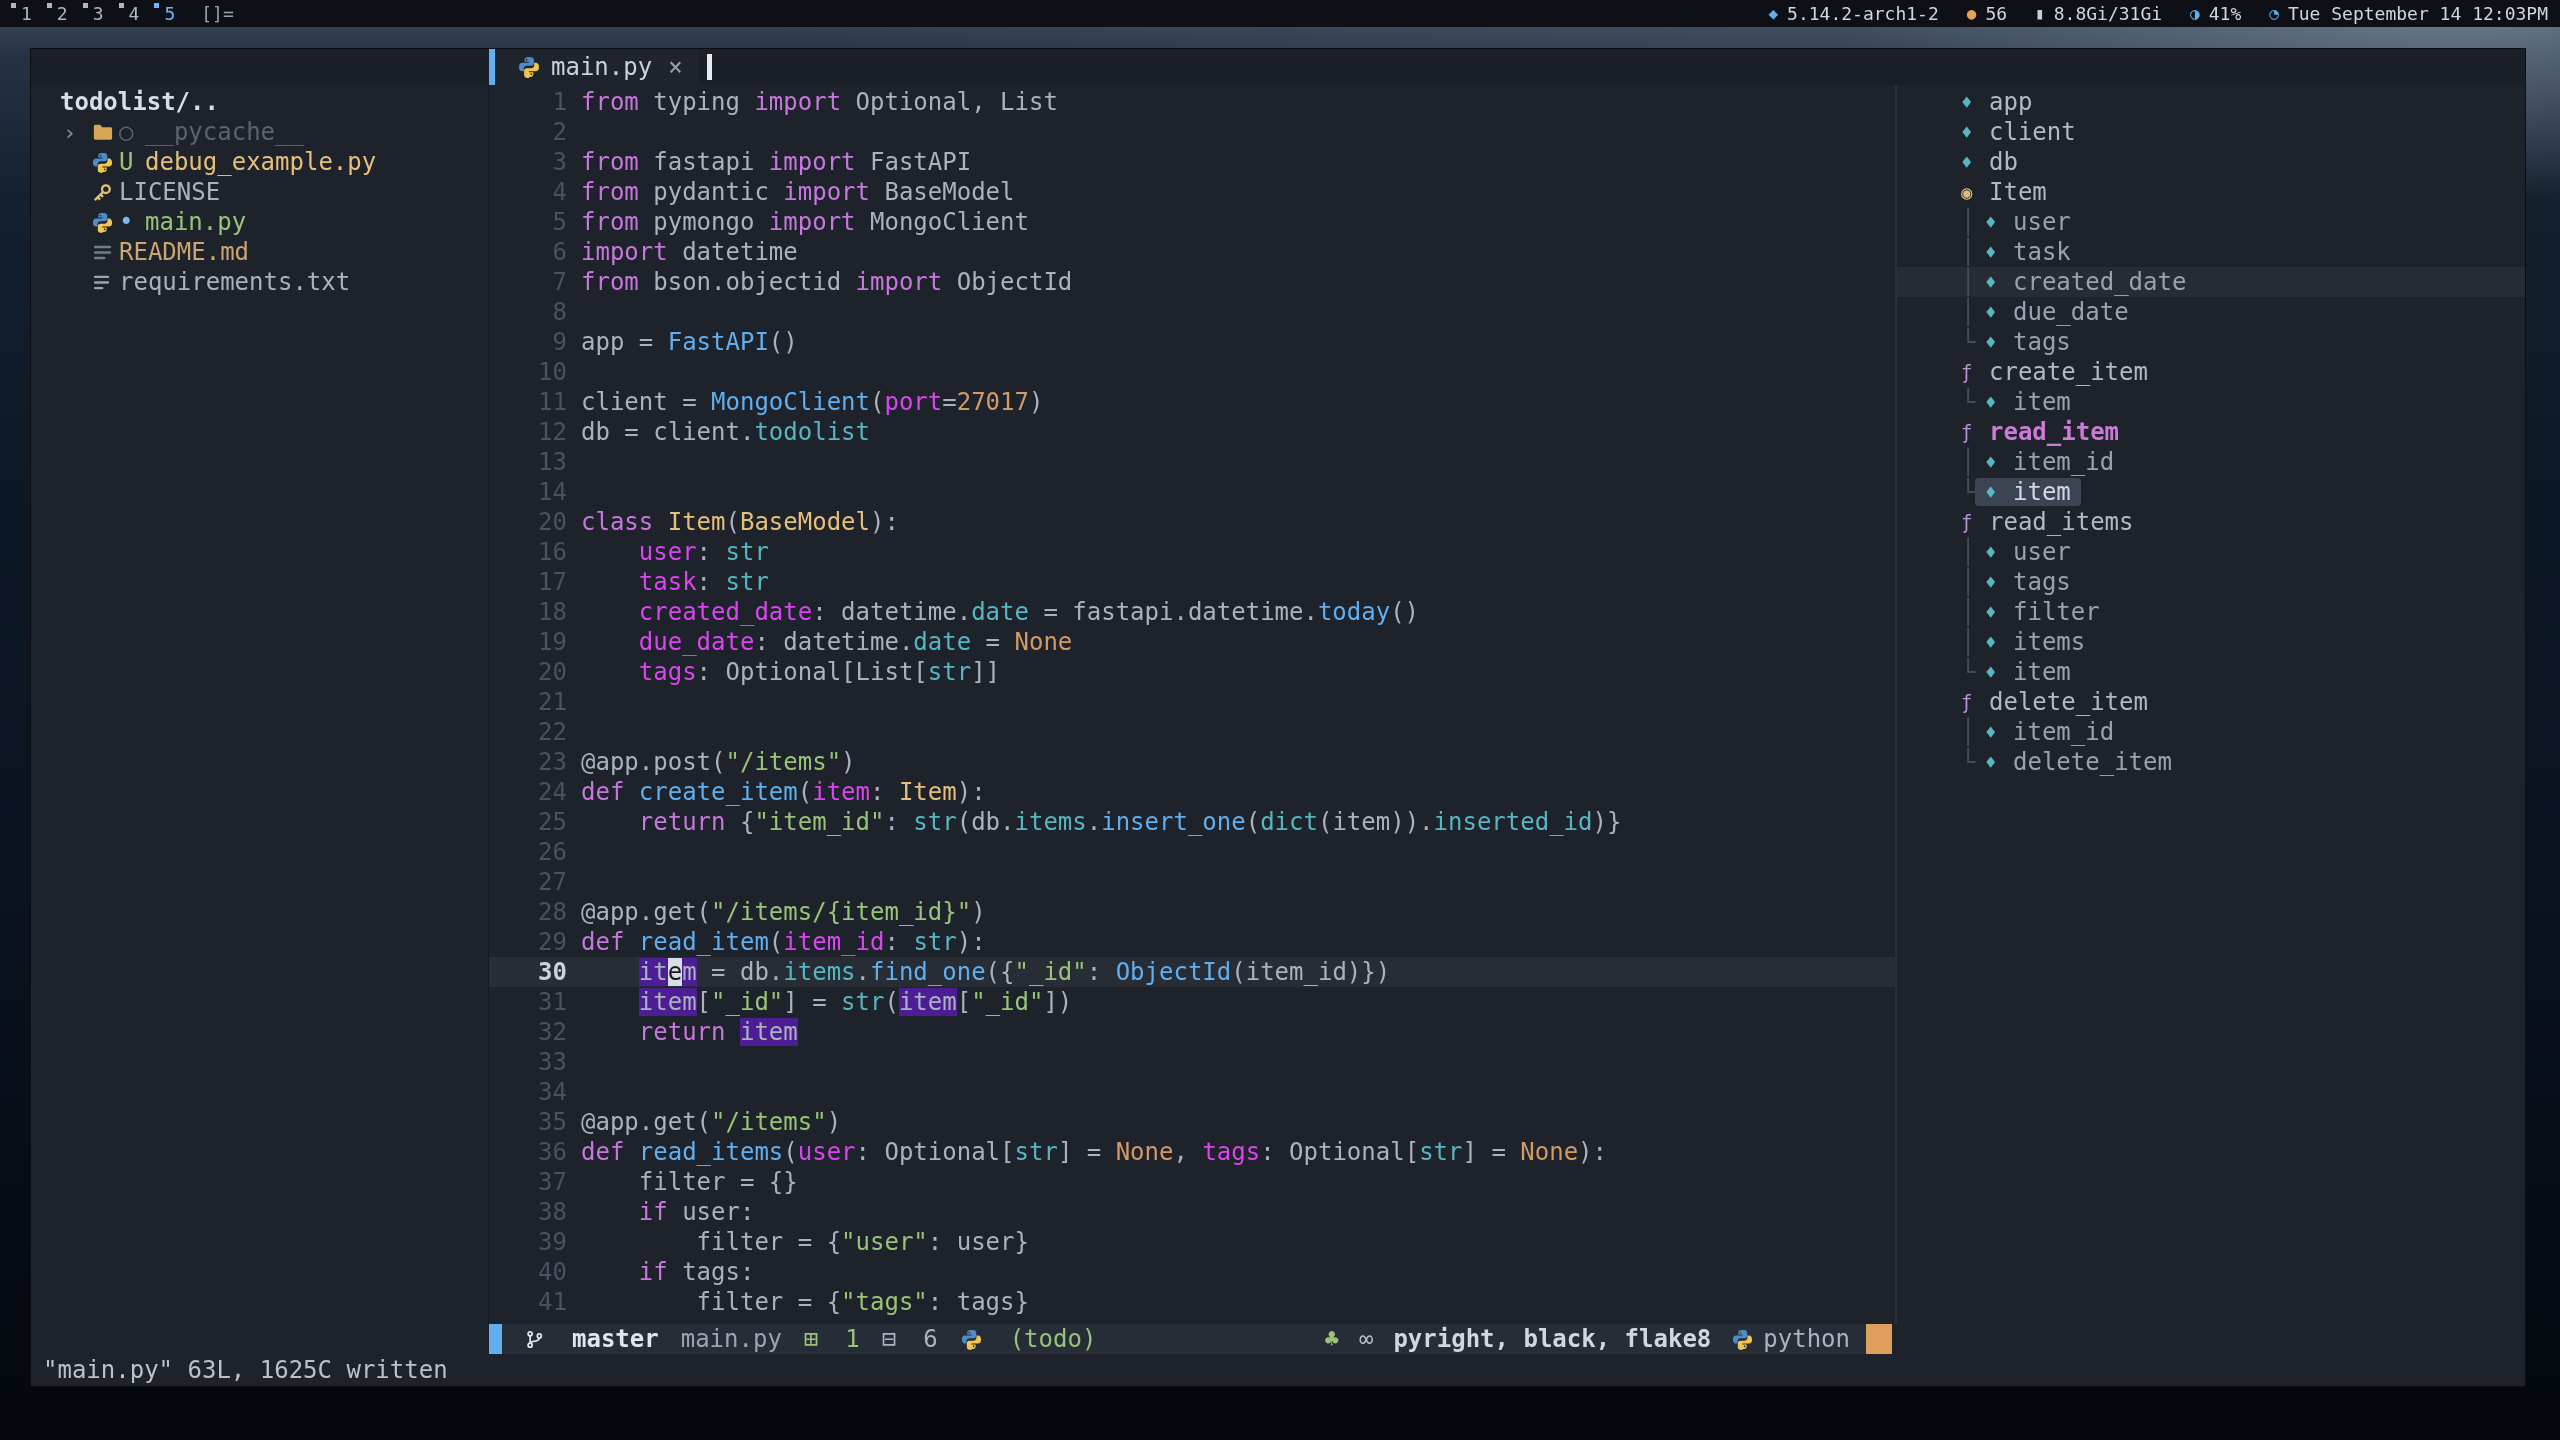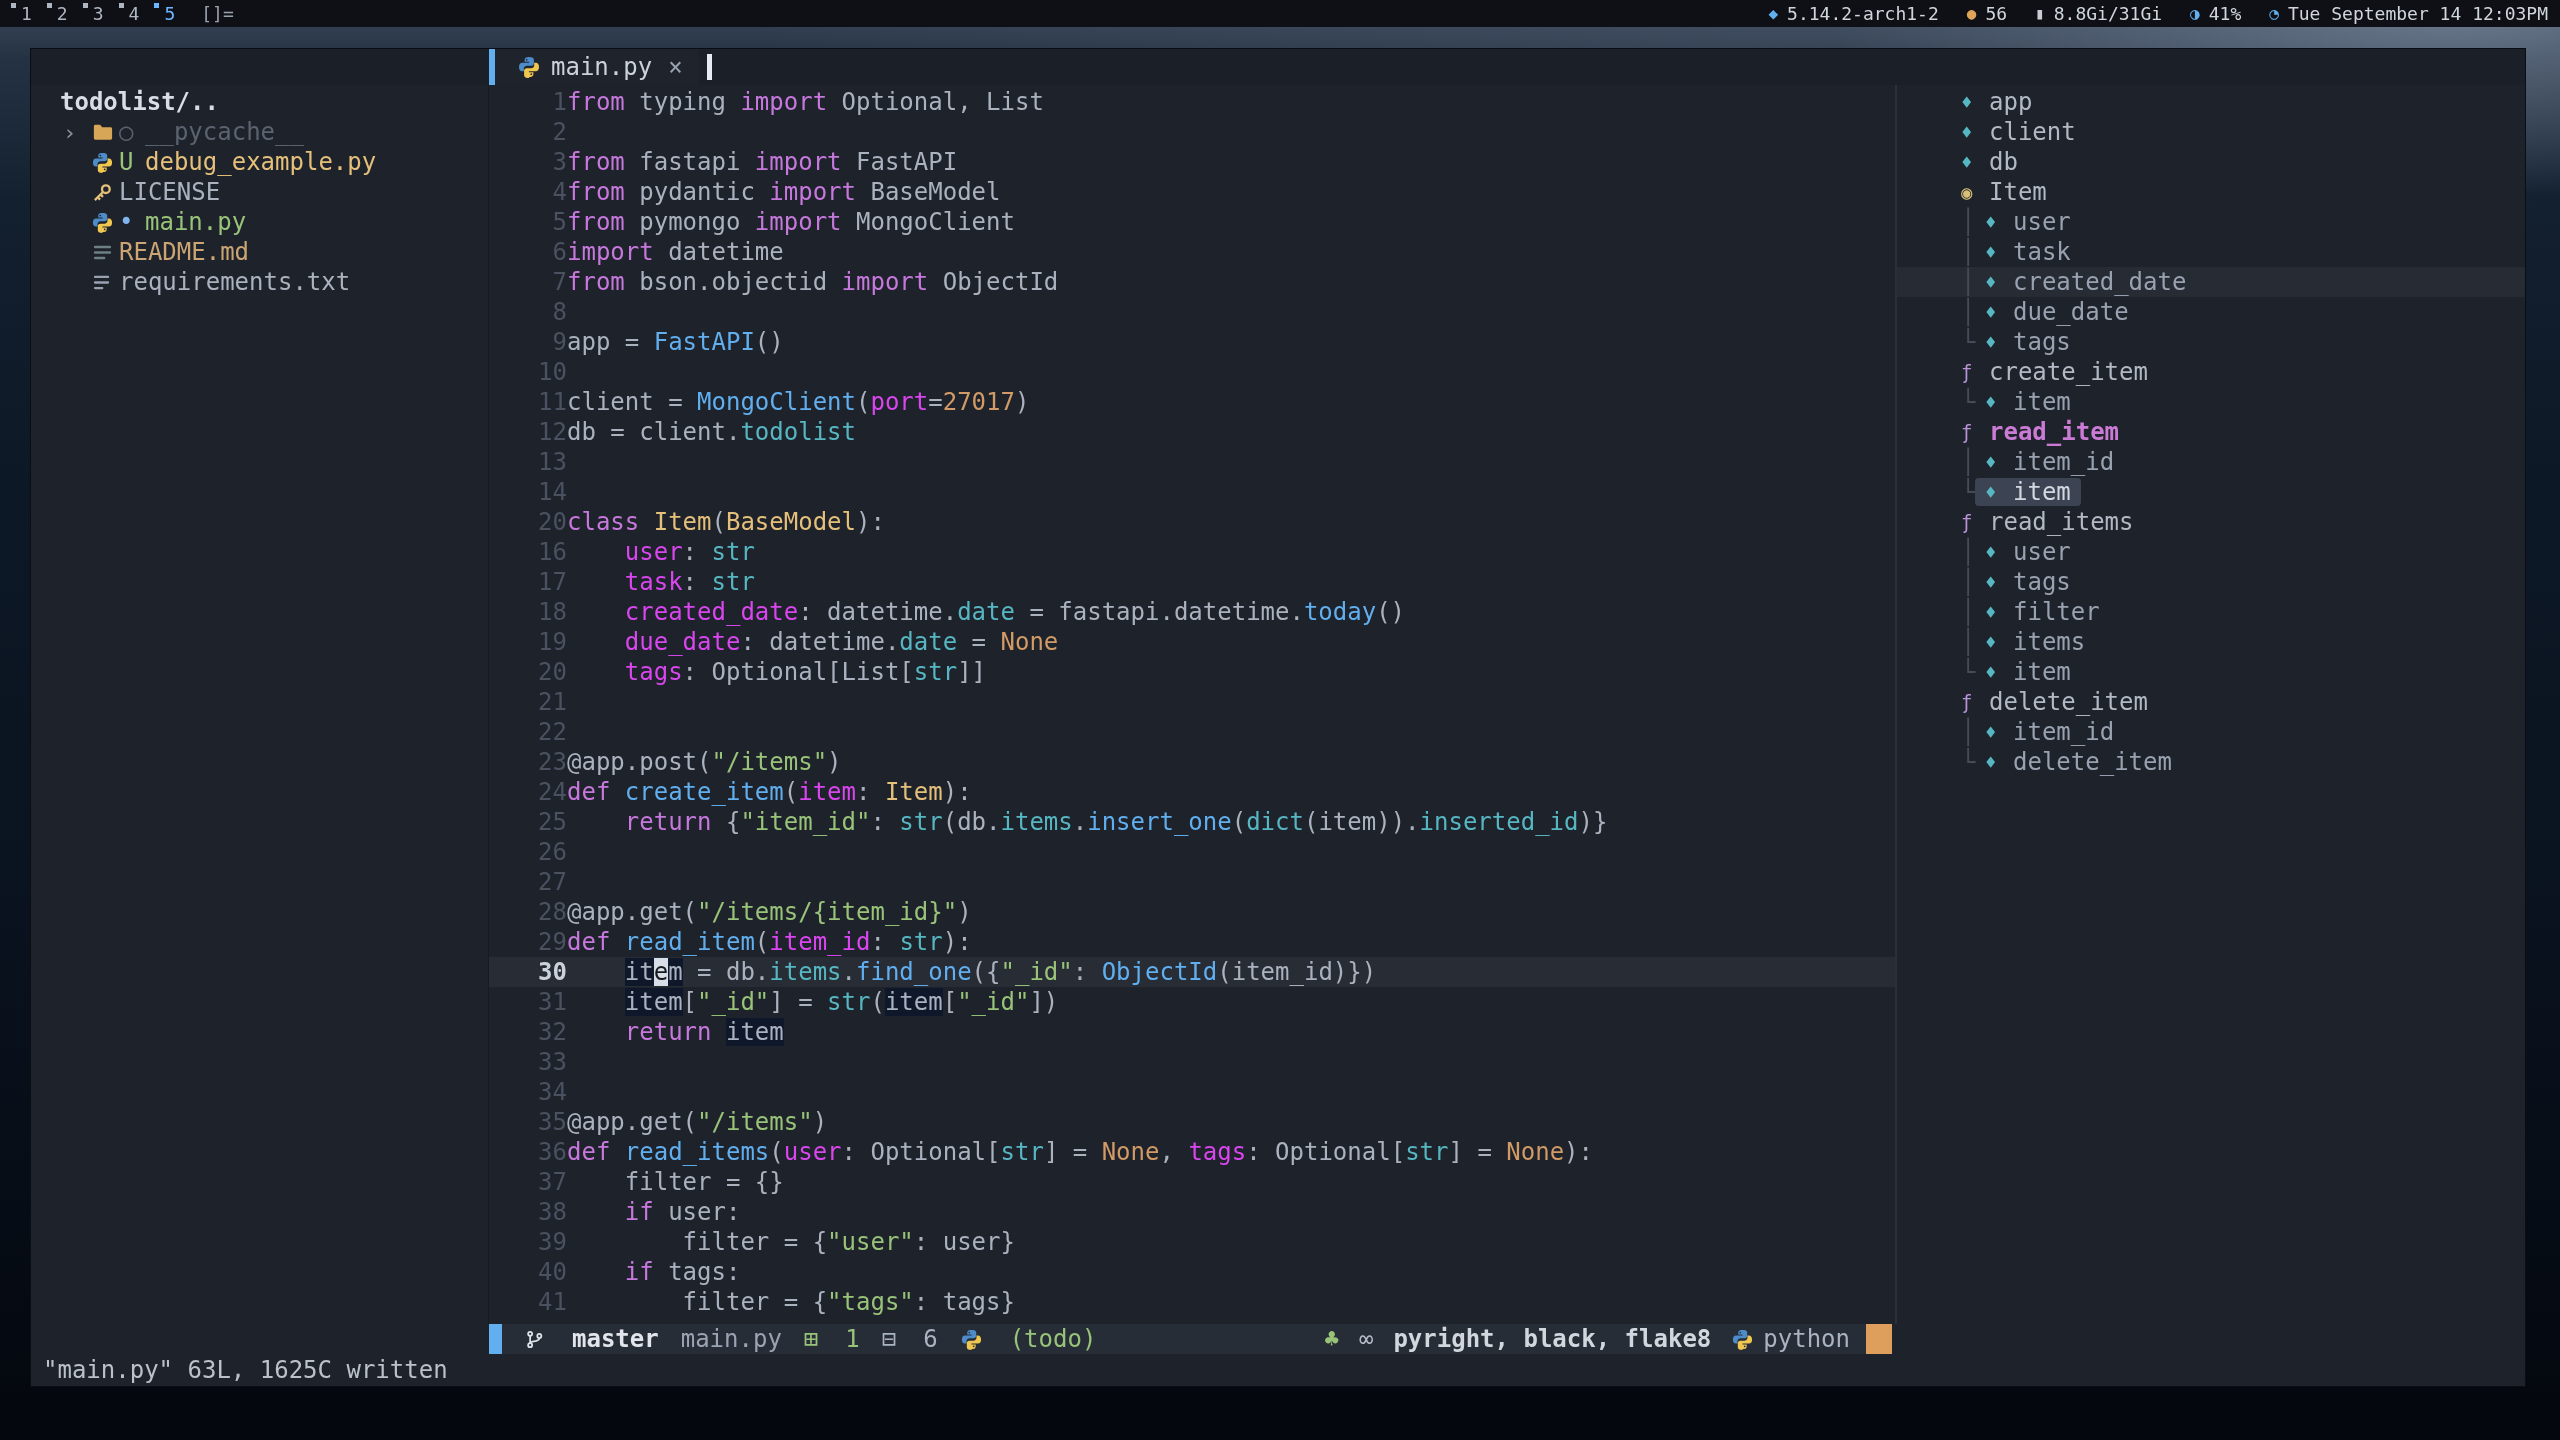--- a/index.html
+++ b/index.html
@@ -57,31 +57,31 @@
   .t-marker{width:26px;flex:none}
   .t-marker.git{color:#98c379}
   .t-marker.dot{color:#7fb4f0}
   .t-marker.ign{color:#5c6370}
 
   
   .cline{height:30px;line-height:30px;display:flex}
   .cline.cur{background:#272c35}
   .ln{width:78px;text-align:right;color:#4a5160;flex:none}
   .cline.cur .ln{color:#ccd2dc;font-weight:bold}
-  .lcode{white-space:pre}
+  .lcode{margin-left:14px;white-space:pre}
   .s-kw{color:#c678dd}
   .s-fg{color:#abb2bf}
   .s-fn{color:#61afef}
   .s-type{color:#e5c07b}
   .s-bi{color:#56b6c2}
   .s-str{color:#98c379}
   .s-num{color:#d19a66}
   .s-param{color:#d946ef}
   .s-field{color:#56b6c2}
-  .s-illum{color:#abb2bf;background:#0f172a;border-radius:0}
+  .s-illum{color:#abb2bf;background:#4c1d95;border-radius:0}
   .s-cur{color:#16181d;background:#d8dee8}
 
   
   .o-row{height:30px;display:flex;align-items:center;padding-left:64px}
   .o-row.faint{background:#262b34}
   .o-conn{width:24px;color:#454c59;flex:none}
   .o-box{display:flex;align-items:center;height:28px;padding:0 10px;margin-left:-10px;border-radius:4px}
   .o-row.sel .o-box{background:#3c4352}
   .o-ic{width:28px;font-size:19px;flex:none}
   .k-var{color:#56b6c2}

